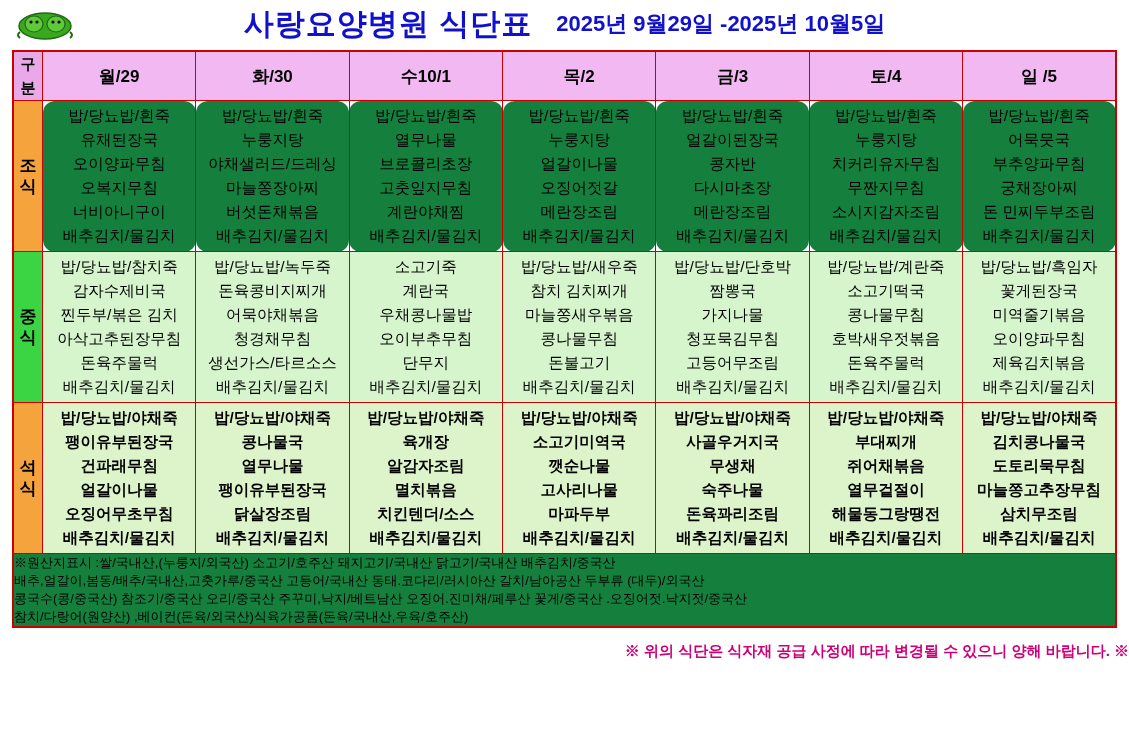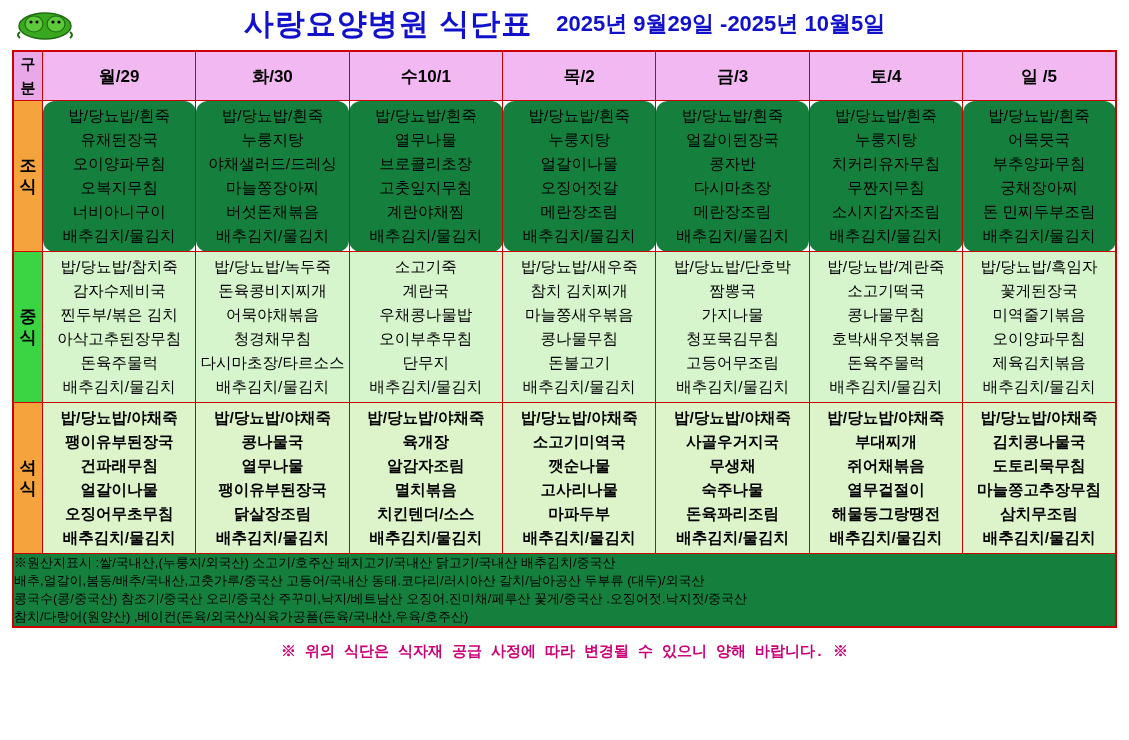--- a/index.html
+++ b/index.html
@@ -107,25 +107,24 @@
     background: #15803d;
     font-size: 13px;
     line-height: 18px;
     text-align: left;
     padding: 5px 6px 6px 6px;
   }
 
   
   .footer-note {
     margin-top: 14px;
-    text-align: center;
+    text-align: right;
     font-size: 15px;
     font-weight: bold;
     color: #cc0077;
-    font-family: Liberation Mono, monospace;
   }
 </style>
 </head>
 <body>
 
 <div class="page">
 
   <div class="header">
     <div class="logo">
       <svg viewBox="0 0 62 40" width="62" height="40" aria-hidden="true">
@@ -233,21 +232,21 @@
           <div>찐두부/볶은 김치</div>
           <div>아삭고추된장무침</div>
           <div>돈육주물럭</div>
           <div>배추김치/물김치</div>
         </td>
         <td class="cell c-lunch">
           <div>밥/당뇨밥/녹두죽</div>
           <div>돈육콩비지찌개</div>
           <div>어묵야채볶음</div>
           <div>청경채무침</div>
-          <div>다시마초장/타르소스</div>
+          <div>생선가스/타르소스</div>
           <div>배추김치/물김치</div>
         </td>
         <td class="cell c-lunch">
           <div>소고기죽</div>
           <div>계란국</div>
           <div>우채콩나물밥</div>
           <div>오이부추무침</div>
           <div>단무지</div>
           <div>배추김치/물김치</div>
         </td>

